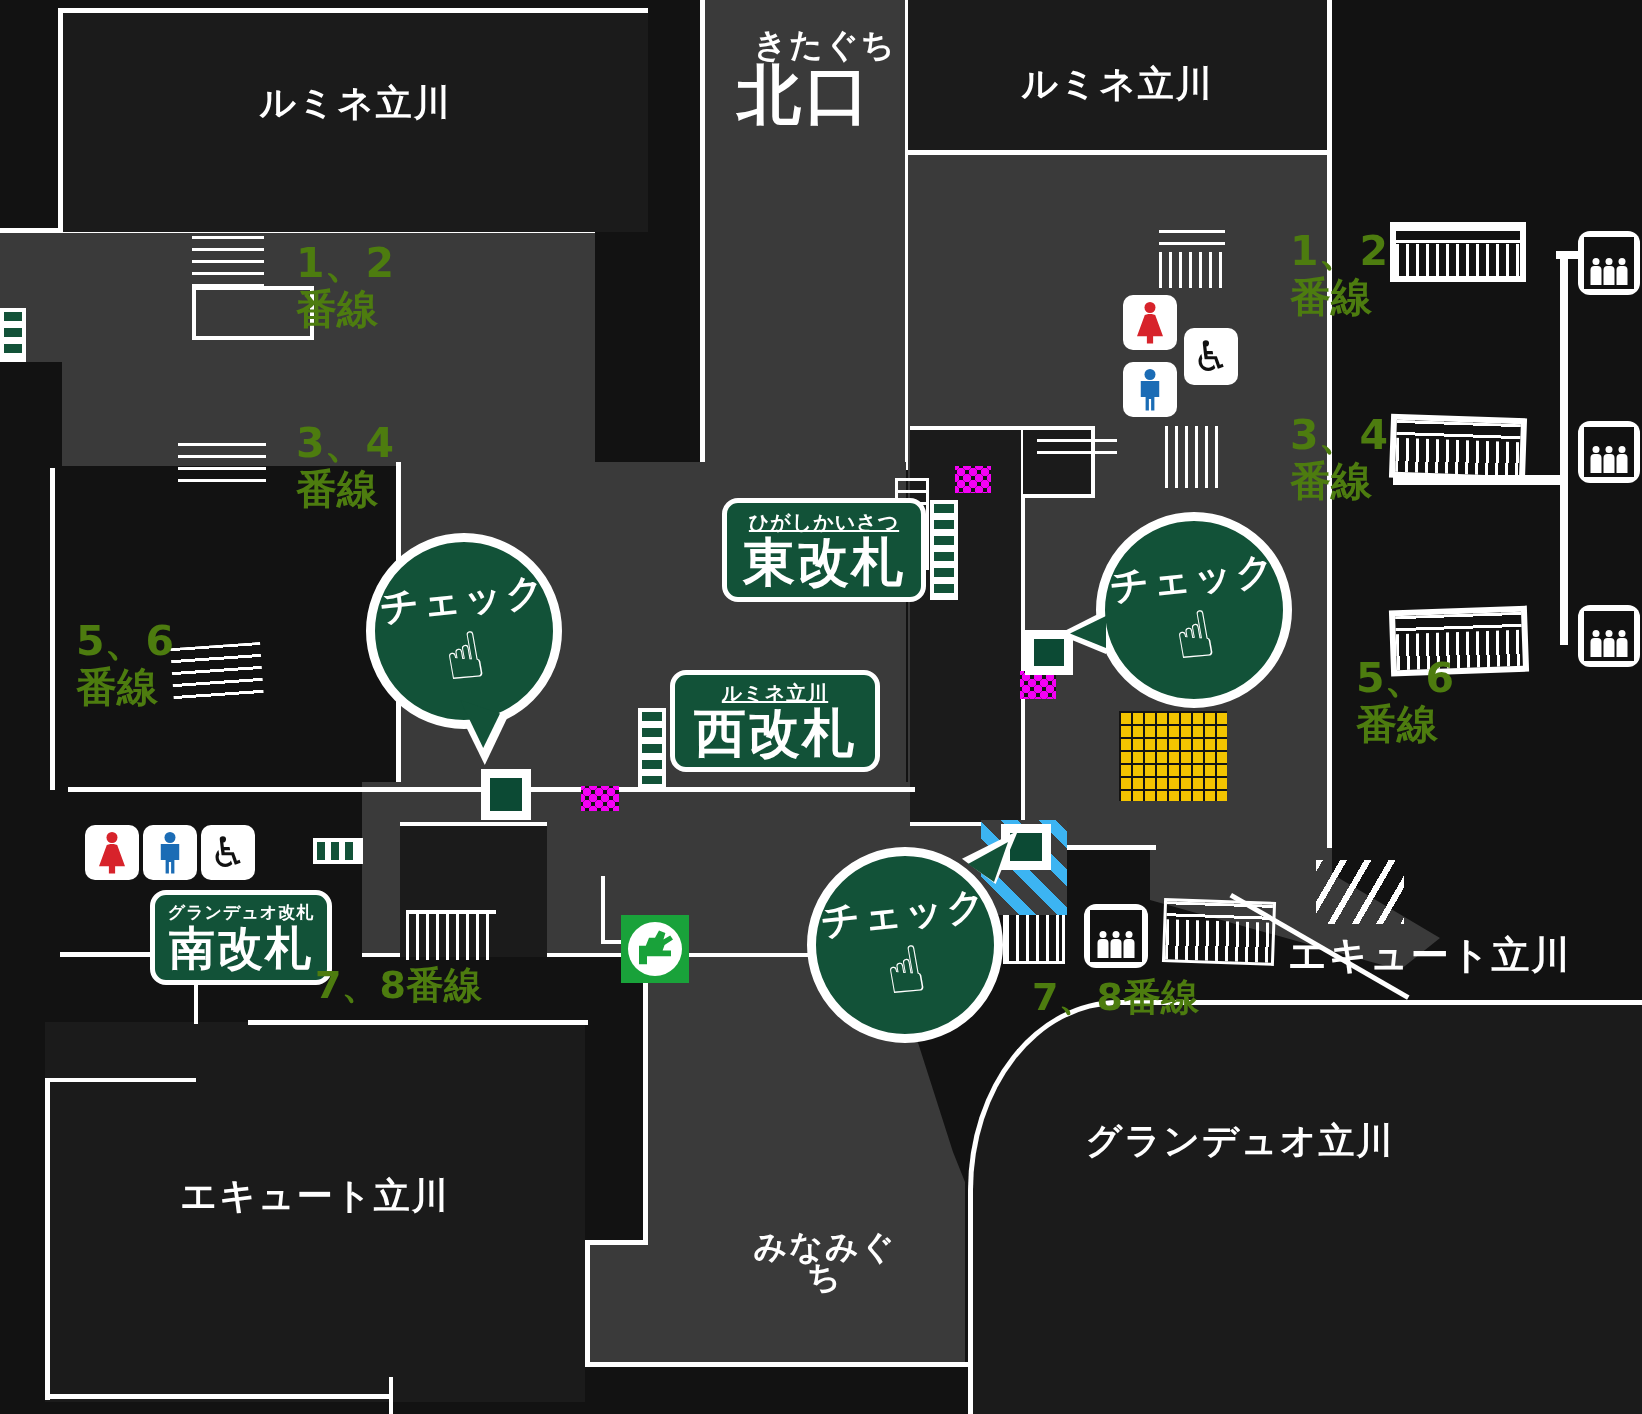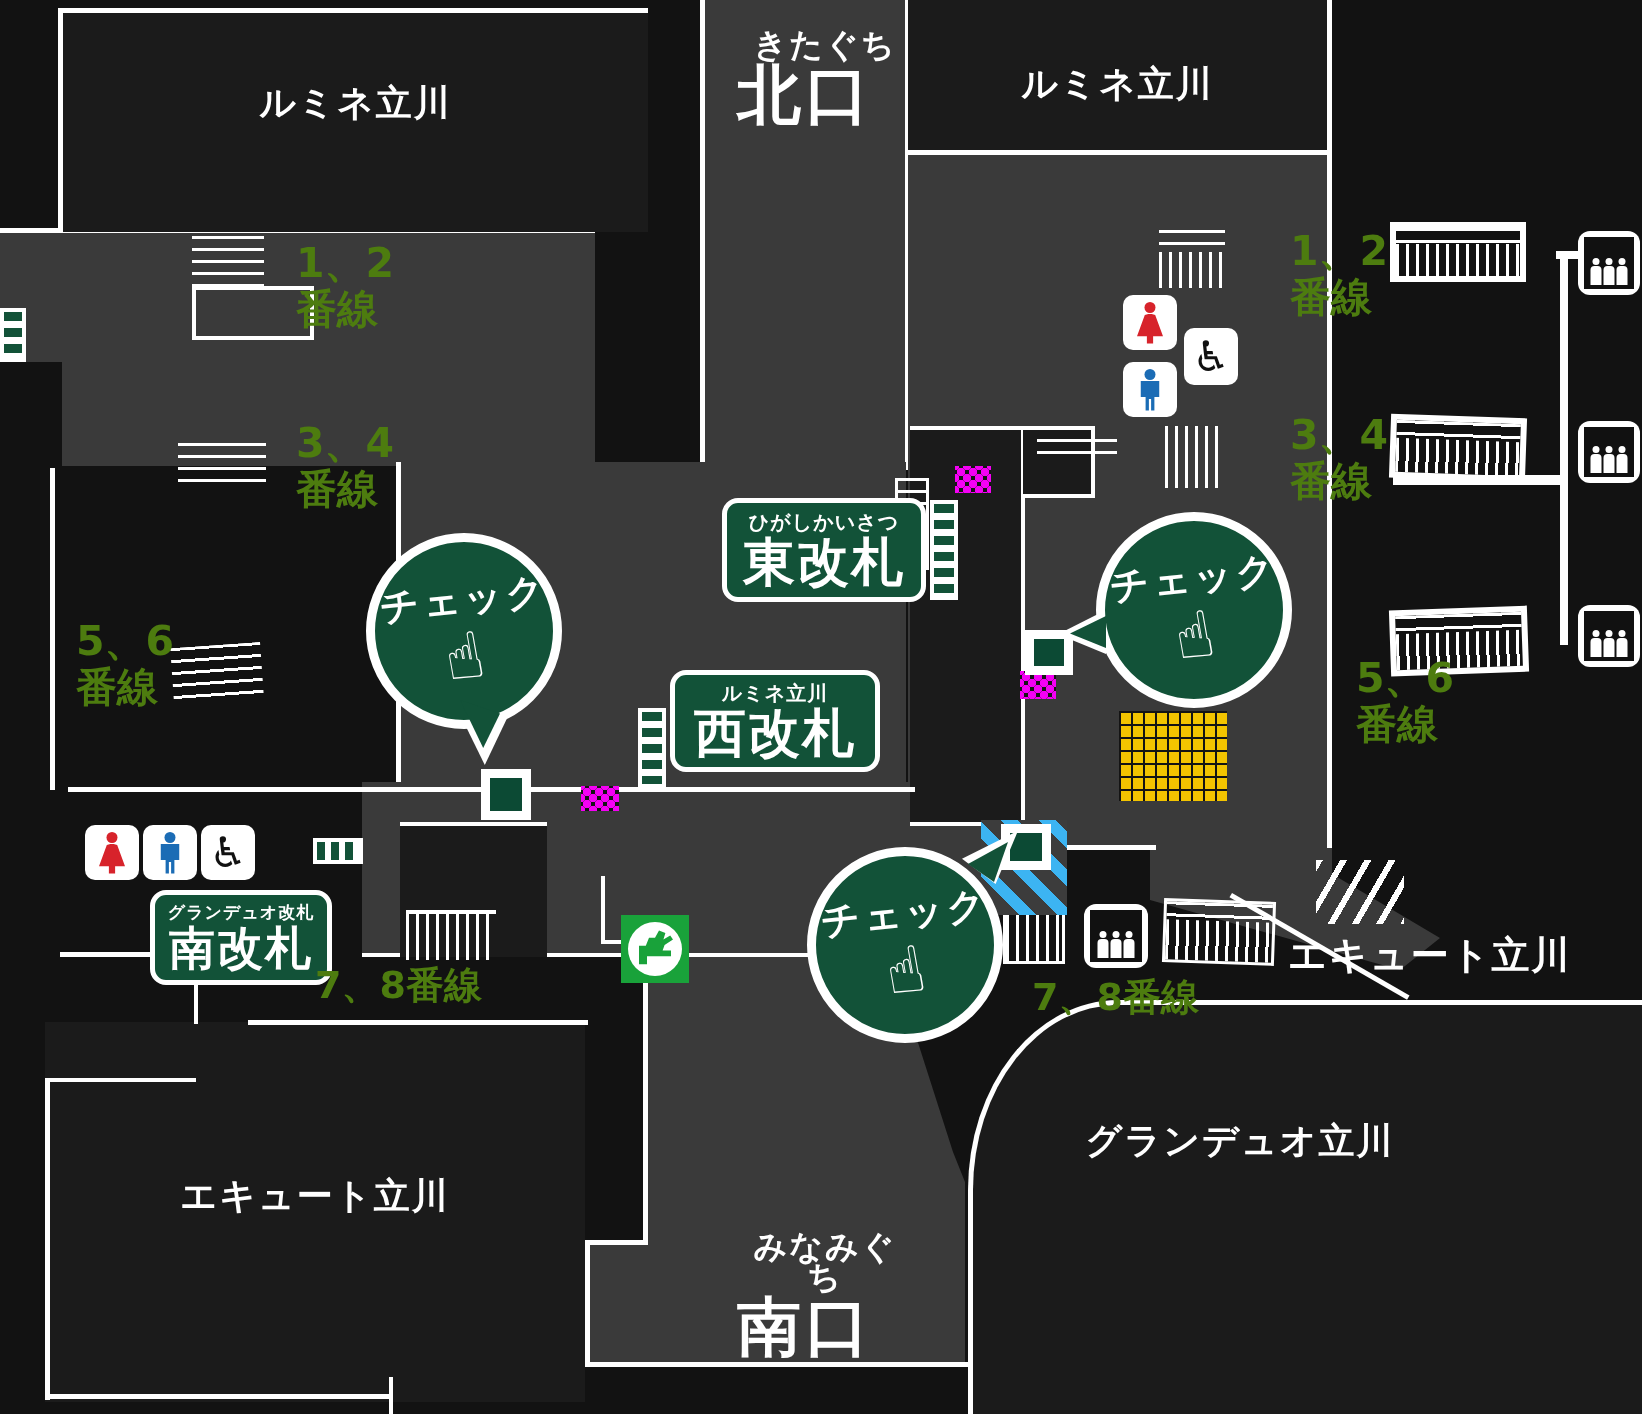--- a/index.html
+++ b/index.html
@@ -11,21 +11,21 @@
   .blk{background:var(--building-black,#1b1b1b);}
   .wline{background:#fff;}
   .lines-h{background:repeating-linear-gradient(180deg,#fff 0 3px,transparent 3px 12px);}
   .comb-v{background:repeating-linear-gradient(90deg,#fff 0 3px,transparent 3px 10px);}
   .comb-diag{background:repeating-linear-gradient(120deg,#fff 0 6px,transparent 6px 21px);}
   .outline-box{border:4px solid #fff;background:transparent;}
   .sign{background:var(--sign-green,#125238);border:5px solid #fff;border-radius:16px;color:#fff;
     text-align:center;font-weight:800;display:flex;flex-direction:column;justify-content:center;gap:2px;}
   .sign .kana{font-size:17px;line-height:19px;letter-spacing:1px;}
   .sign .name{font-size:46px;line-height:48px;letter-spacing:2px;}
-  .sign-big .kana{font-size:20px;line-height:22px;}
+  .sign-big .kana{font-size:20px;line-height:22px;text-decoration:underline;}
   .sign-big .name{font-size:52px;line-height:54px;}
   .exitlab{color:#fff;font-weight:800;text-align:center;}
   .exitlab .kana{font-size:33px;line-height:30px;letter-spacing:2px;margin-left:40px;}
   .exitlab .name{font-size:64px;line-height:70px;letter-spacing:4px;}
   .plabel{color:#4d7c0f;font-weight:700;font-size:41px;line-height:46px;white-space:nowrap;}
   .bldg-label{color:#fff;font-weight:800;font-size:36px;letter-spacing:2px;text-align:center;white-space:nowrap;}
   .gate{background:#fff;padding:4px;}
   .gate .bars-h{width:100%;height:100%;background:repeating-linear-gradient(180deg,var(--sign-green,#125238) 0 9px,#fff 9px 16px);}
   .gate .bars-v{width:100%;height:100%;background:repeating-linear-gradient(90deg,var(--sign-green,#125238) 0 8px,#fff 8px 14px);}
   .marker{background:var(--marker-green,#0c4a34);border:9px solid #fff;}
@@ -244,21 +244,20 @@
     <div class="name">南改札</div>
   </div>
   <div class="abs bldg-label" style="left:1288px;top:930px;width:340px;font-size:38px;text-align:left;">エキュート立川</div>
 
   <div class="abs exitlab" style="left:700px;top:30px;width:210px;">
     <div class="kana">きたぐち</div>
     <div class="name">北口</div>
   </div>
   <div class="abs exitlab" style="left:700px;top:1232px;width:210px;">
     <div class="kana">みなみぐち</div>
-    <div class="name">南口</div>
   </div>
 
   <div class="abs plabel" style="left:296px;top:240px;">
     <div>1、2</div>
       <div>番線</div>
     </div>
   <div class="abs plabel" style="left:296px;top:420px;">
     <div>3、4</div>
       <div>番線</div>
     </div>

